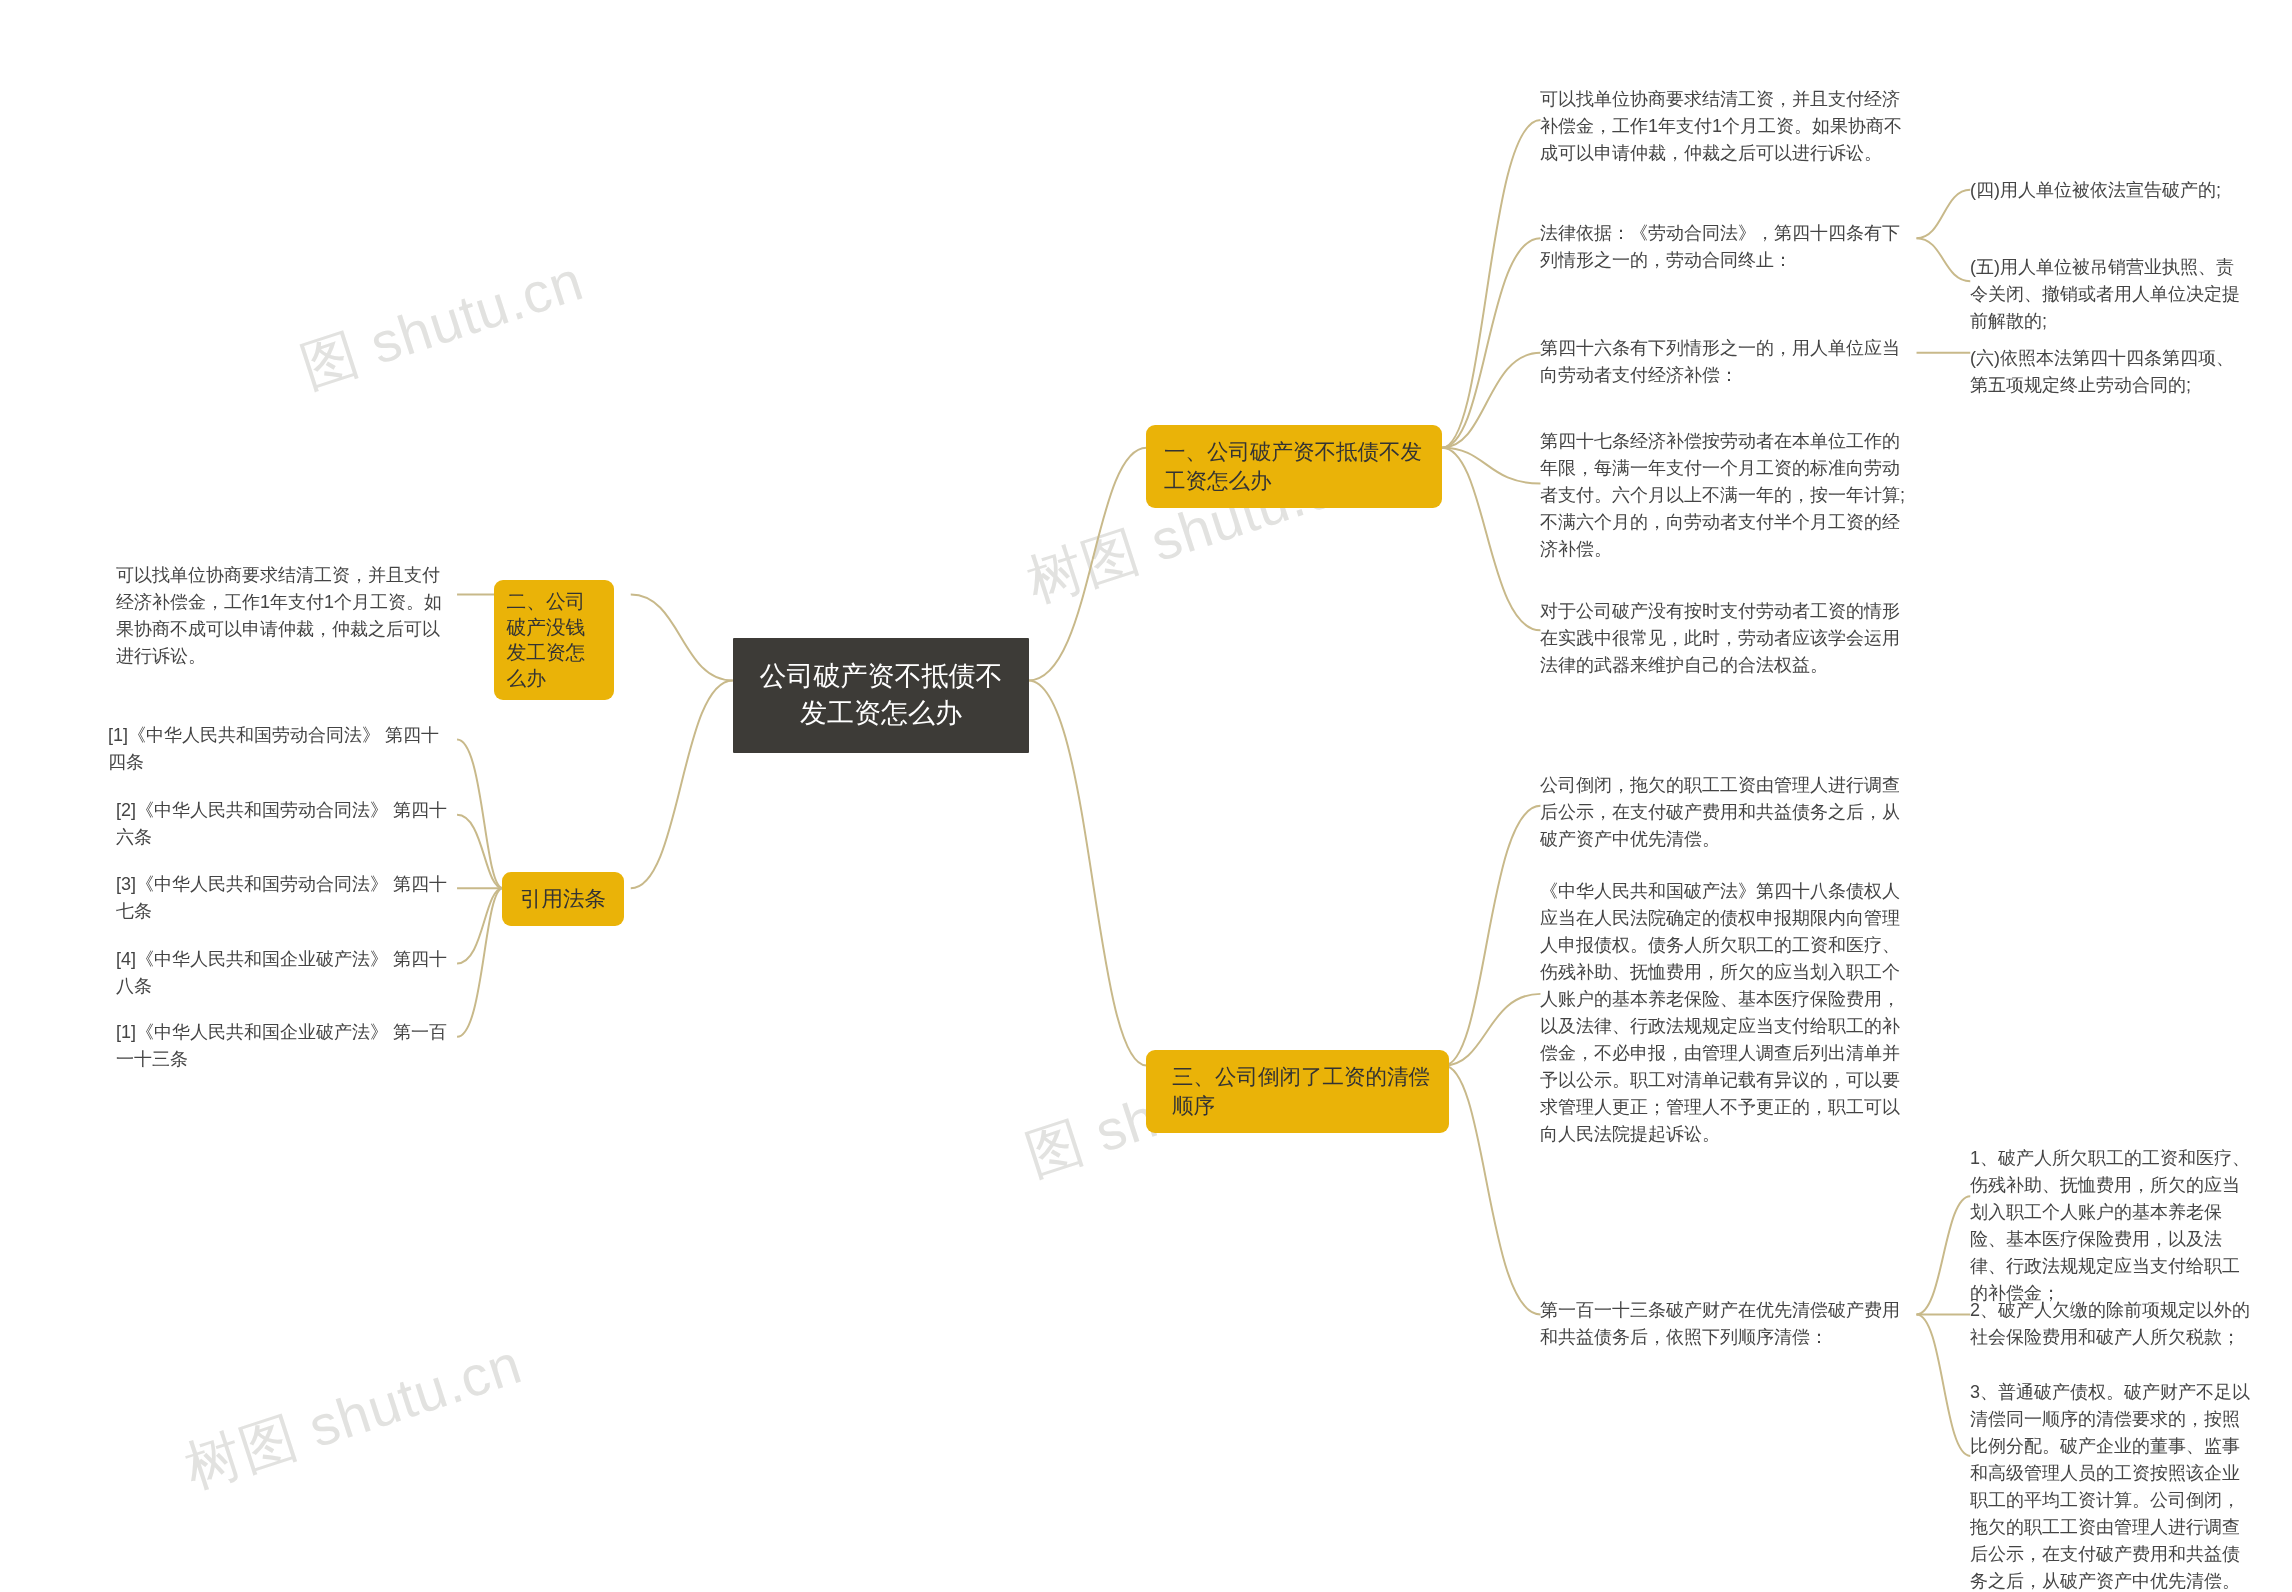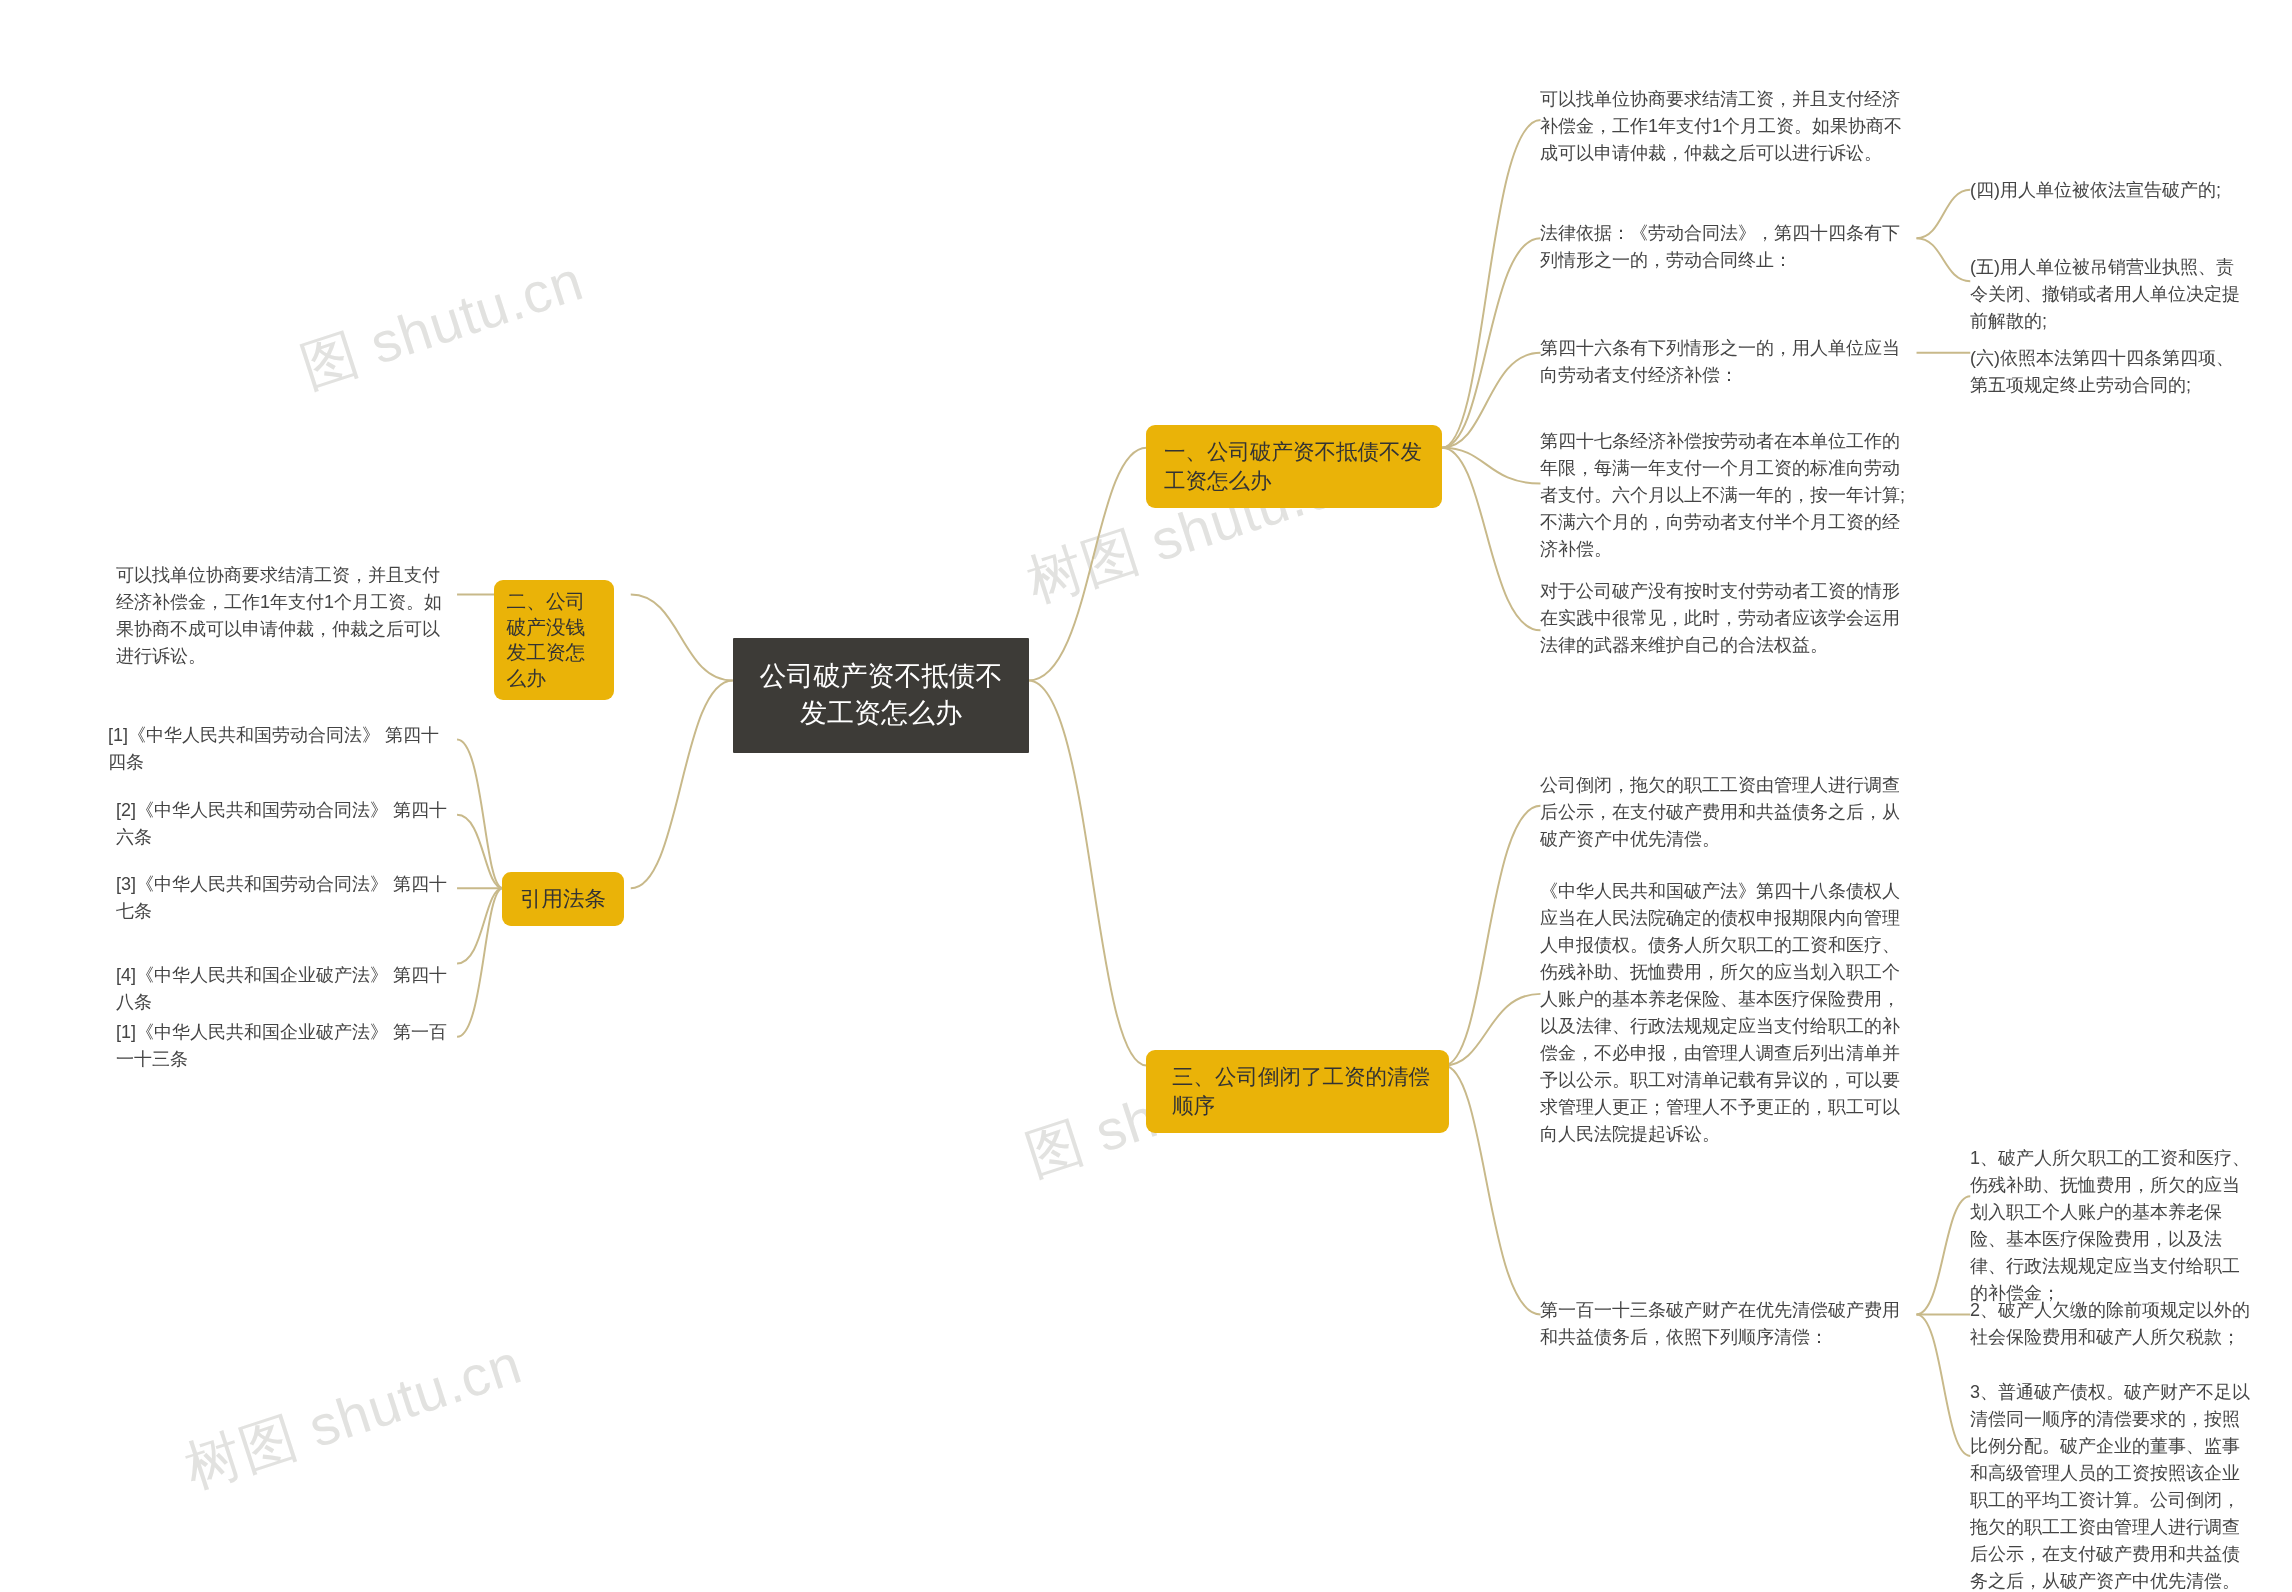--- a/index.html
+++ b/index.html
@@ -113,30 +113,30 @@
 
 <div class="node root" style="left:733px; top:638px;">公司破产资不抵债不发工资怎么办</div>
 
 <div class="node branch" style="left:494px; top:580px; width:120px; padding:9px 12.5px; font-size:19.7px; line-height:1.3;">二、公司破产没钱发工资怎么办</div>
 <div class="node leaf leaf-narrow" style="left:116px; top:562px;">可以找单位协商要求结清工资，并且支付经济补偿金，工作1年支付1个月工资。如果协商不成可以申请仲裁，仲裁之后可以进行诉讼。</div>
 
 <div class="node branch" style="left:502px; top:872px;">引用法条</div>
 <div class="node leaf leaf-narrow" style="left:108px; top:722px;">[1]《中华人民共和国劳动合同法》 第四十四条</div>
 <div class="node leaf leaf-narrow" style="left:116px; top:797px;">[2]《中华人民共和国劳动合同法》 第四十六条</div>
 <div class="node leaf leaf-narrow" style="left:116px; top:871px;">[3]《中华人民共和国劳动合同法》 第四十七条</div>
-<div class="node leaf leaf-narrow" style="left:116px; top:946px;margin-top:16px;">[4]《中华人民共和国企业破产法》 第四十八条</div>
+<div class="node leaf leaf-narrow" style="left:116px; top:946px;">[4]《中华人民共和国企业破产法》 第四十八条</div>
 <div class="node leaf leaf-narrow" style="left:116px; top:1019px;">[1]《中华人民共和国企业破产法》 第一百一十三条</div>
 
 <div class="node branch" style="left:1146px; top:425px; width:296px;">一、公司破产资不抵债不发工资怎么办</div>
 
 <div class="node leaf" style="left:1540px; top:86px;">可以找单位协商要求结清工资，并且支付经济补偿金，工作1年支付1个月工资。如果协商不成可以申请仲裁，仲裁之后可以进行诉讼。</div>
 <div class="node leaf" style="left:1540px; top:220px;">法律依据：《劳动合同法》，第四十四条有下列情形之一的，劳动合同终止：</div>
 <div class="node leaf" style="left:1540px; top:335px;">第四十六条有下列情形之一的，用人单位应当向劳动者支付经济补偿：</div>
 <div class="node leaf" style="left:1540px; top:428px;">第四十七条经济补偿按劳动者在本单位工作的年限，每满一年支付一个月工资的标准向劳动者支付。六个月以上不满一年的，按一年计算;不满六个月的，向劳动者支付半个月工资的经济补偿。</div>
-<div class="node leaf" style="left:1540px; top:578px;">对于公司破产没有按时支付劳动者工资的情形在实践中很常见，此时，劳动者应该学会运用法律的武器来维护自己的合法权益。</div>
+<div class="node leaf" style="left:1540px; top:598px;">对于公司破产没有按时支付劳动者工资的情形在实践中很常见，此时，劳动者应该学会运用法律的武器来维护自己的合法权益。</div>
 
 <div class="node leaf" style="left:1970px; top:177px; width:278px;">(四)用人单位被依法宣告破产的;</div>
 <div class="node leaf" style="left:1970px; top:254px; width:278px;">(五)用人单位被吊销营业执照、责令关闭、撤销或者用人单位决定提前解散的;</div>
 <div class="node leaf" style="left:1970px; top:335px; width:278px;margin-top:10px;">(六)依照本法第四十四条第四项、第五项规定终止劳动合同的;</div>
 
 <div class="node branch" style="left:1146px; top:1050px; width:303px;padding-left:26px;">三、公司倒闭了工资的清偿顺序</div>
 
 <div class="node leaf" style="left:1540px; top:772px;">公司倒闭，拖欠的职工工资由管理人进行调查后公示，在支付破产费用和共益债务之后，从破产资产中优先清偿。</div>
 <div class="node leaf" style="left:1540px; top:878px;">《中华人民共和国破产法》第四十八条债权人应当在人民法院确定的债权申报期限内向管理人申报债权。债务人所欠职工的工资和医疗、伤残补助、抚恤费用，所欠的应当划入职工个人账户的基本养老保险、基本医疗保险费用，以及法律、行政法规规定应当支付给职工的补偿金，不必申报，由管理人调查后列出清单并予以公示。职工对清单记载有异议的，可以要求管理人更正；管理人不予更正的，职工可以向人民法院提起诉讼。</div>
 <div class="node leaf" style="left:1540px; top:1297px;">第一百一十三条破产财产在优先清偿破产费用和共益债务后，依照下列顺序清偿：</div>

